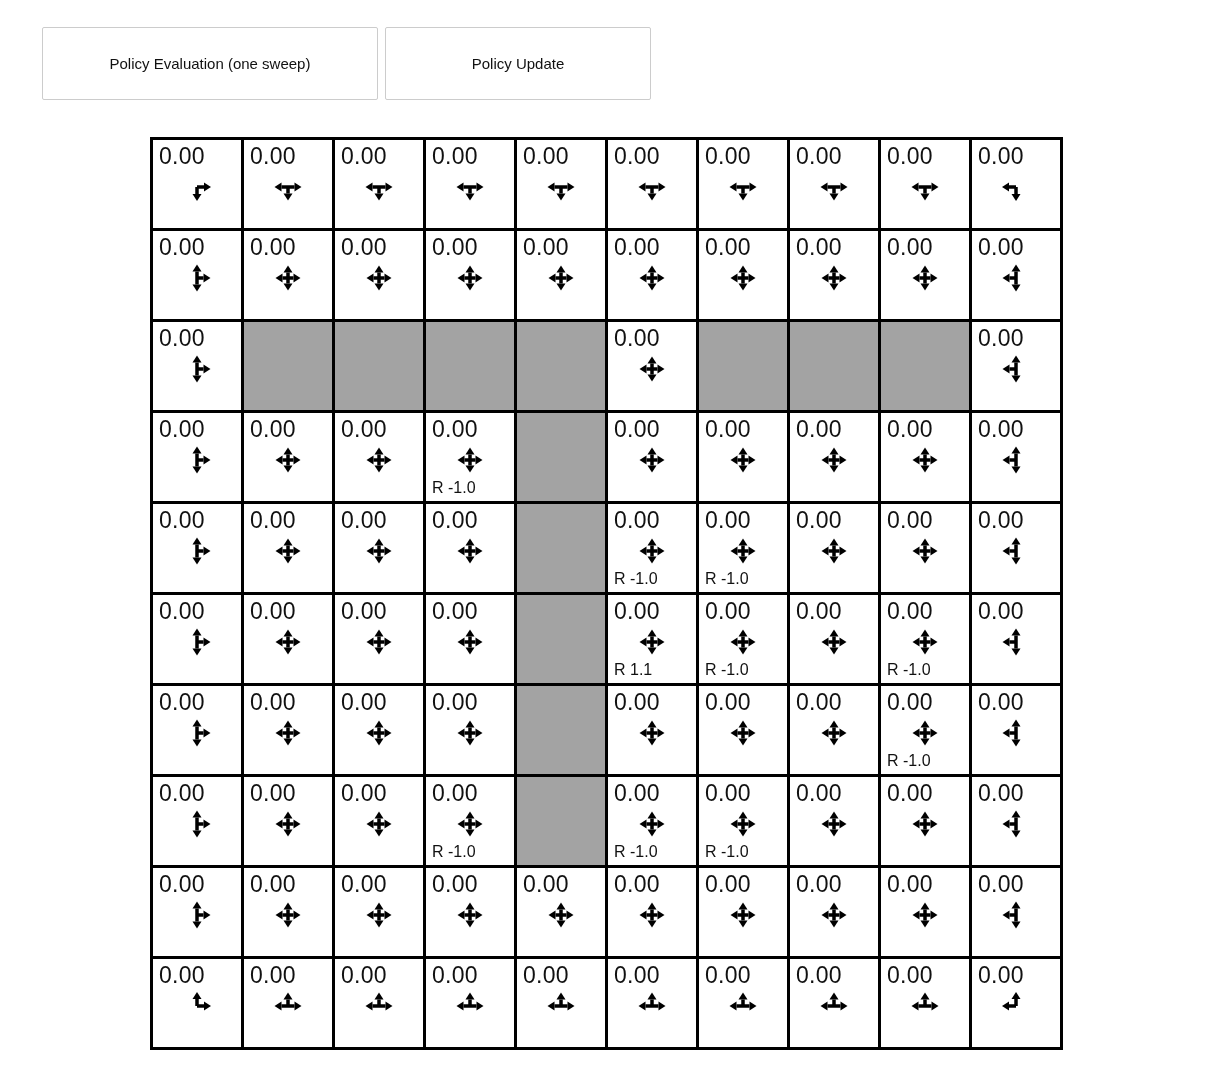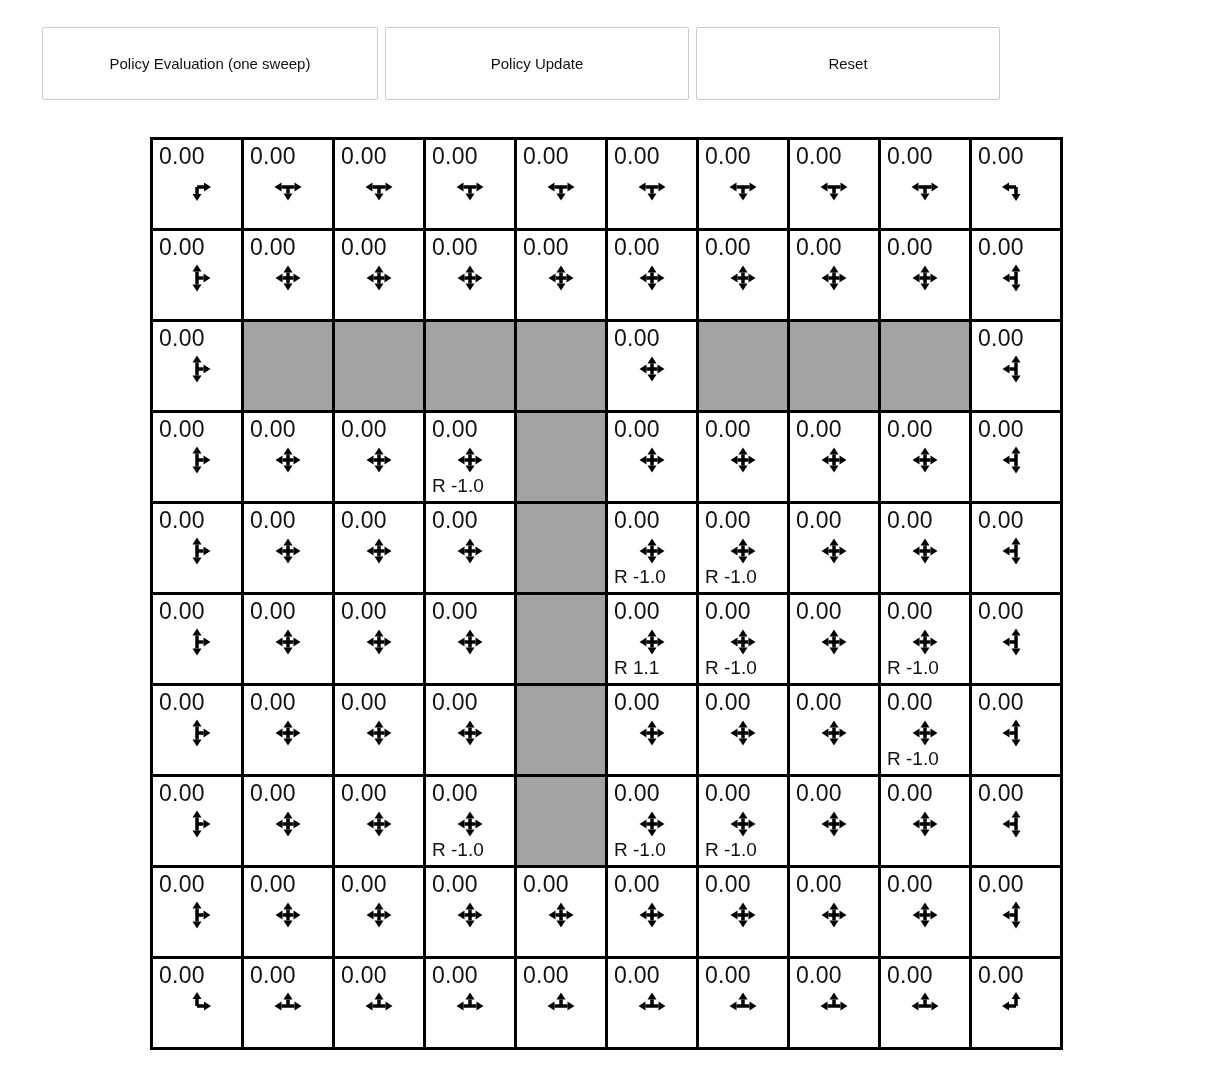--- a/index.html
+++ b/index.html
@@ -3,37 +3,36 @@
 <meta charset="utf-8">
 <style>
   :root { --wall:#a3a3a3; --line:#000000; --btnbr:#cccccc; --btnbg:#ffffff; --txt:#111111; }
   * { box-sizing:border-box; }
   body { margin:0; width:1224px; height:1080px; background:#ffffff; font-family:"Liberation Sans", sans-serif; overflow:hidden; }
   .toolbar { display:flex; gap:7px; margin:27px 16px 0 42px; }
   .btn { height:73px; display:flex; align-items:center; justify-content:center;
          background:var(--btnbg); border:1px solid var(--btnbr); border-radius:2px;
          font-size:15px; color:var(--txt); cursor:pointer; }
   .btn.wide { width:336px; }
-  .btn.std  { width:304px; }
+  .btn.std  { width:266px; }
   .gridwrap { margin:37px 0 0 150px; }
   .grid { display:grid; grid-template-columns:repeat(10, 88px); grid-auto-rows:88px;
           gap:3px; background:var(--line); border:3px solid var(--line); width:fit-content;text-align:center; }
   .cell { position:relative; background:#ffffff; }
   .cell.wall { background:var(--wall); }
   .val { position:absolute; top:3px; left:6px; font-size:23px; color:var(--txt); letter-spacing:0.3px; }
-  .reward { position:absolute; bottom:4px; left:6px; font-size:19px; color:var(--txt); }
+  .reward { position:absolute; bottom:4px; left:6px; font-size:16px; color:var(--txt); }
   .arrows { position:absolute; left:50%; top:53%; transform:translate(-50%,-50%); }
 </style>
 </head>
 <body>
 
 <div class="toolbar">
   <div class="btn wide">Policy Evaluation (one sweep)</div>
   <div class="btn std">Policy Update</div>
-  <div class="btn std">Reset</div>
 </div>
 
 <div class="gridwrap">
   <div class="grid">
       <div class="cell">
         <span class="val">0.00</span>
         <svg width="48" height="48" viewBox="0 0 48 48" class="arrows">
           <line x1="24" y1="24" x2="31" y2="24" stroke="#000" stroke-width="3.5"></line>
           <polygon points="38,24 31,28.5 31,19.5" fill="#000"></polygon>
           <line x1="24" y1="24" x2="24" y2="31" stroke="#000" stroke-width="3.5"></line>

